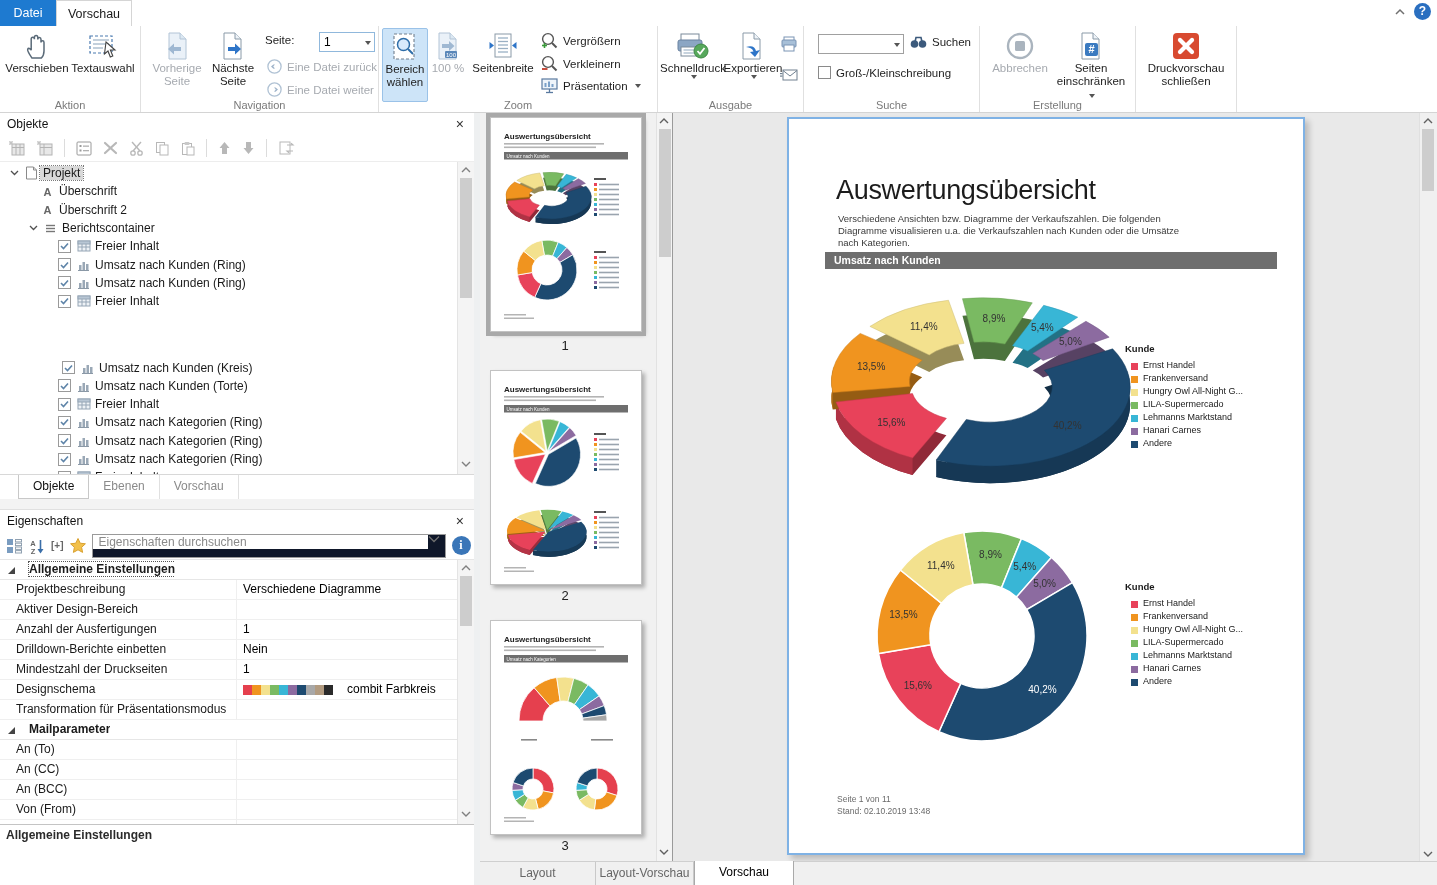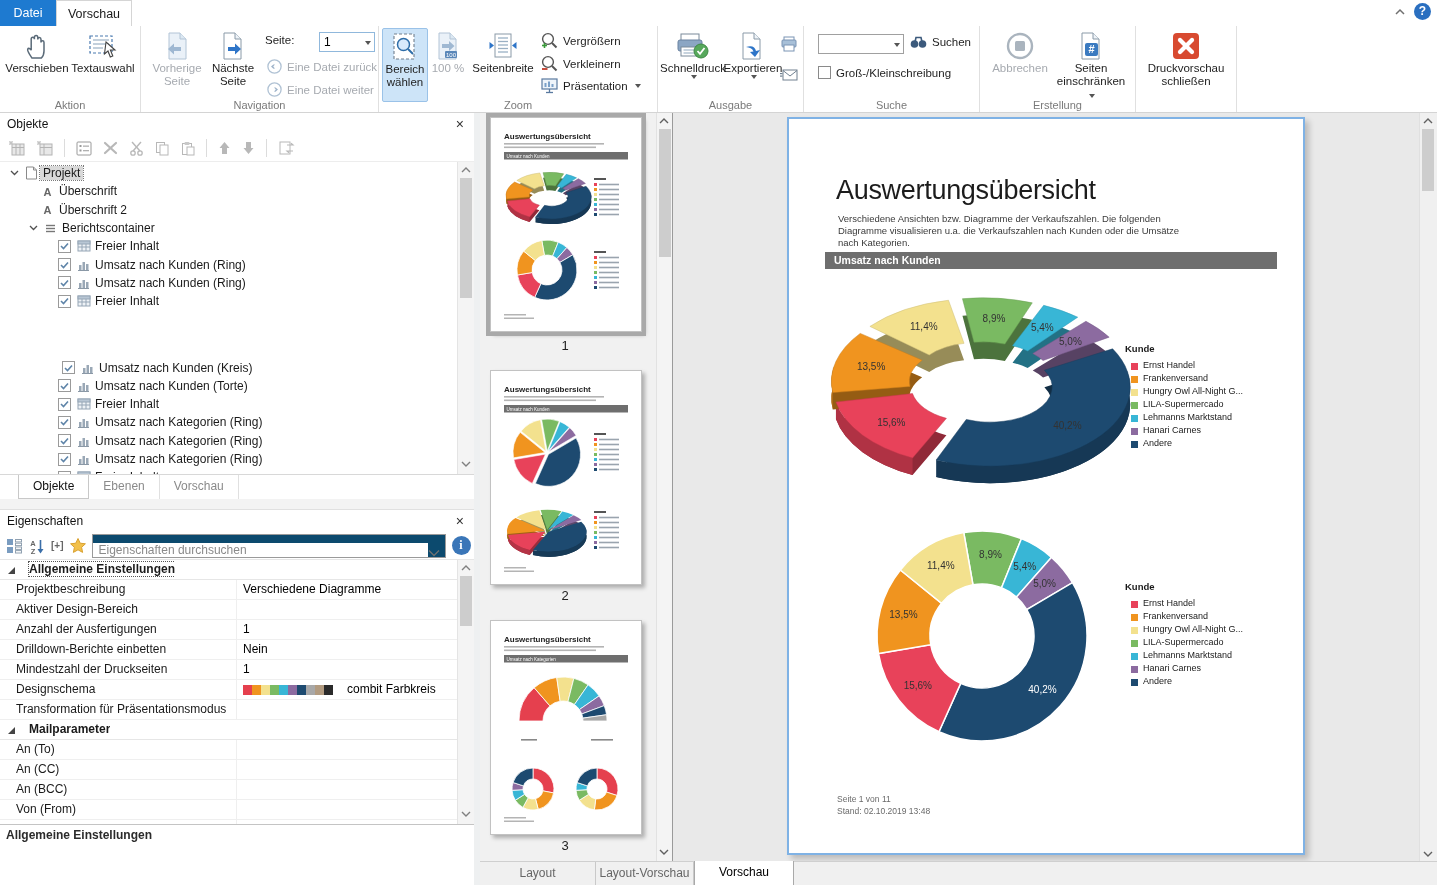--- a/index.html
+++ b/index.html
@@ -39,21 +39,21 @@
   .tree-row .tic{display:inline-flex;width:17px;justify-content:center;}
   .cb{width:13px;height:13px;border:1px solid #9a9a9a;background:#fff;display:inline-flex;align-items:center;justify-content:center;margin-right:4px;box-sizing:border-box;}
   .vscroll{position:absolute;top:0;right:0;width:16px;bottom:0;background:#f4f4f4;border-left:1px solid #e4e4e4;}
   .vthumb{position:absolute;left:2px;width:12px;background:#cdcdcd;}
   .sarrow{position:absolute;left:3px;width:10px;height:10px;}
   .panel-tabs{height:24px;border-top:1px solid #d8d8d8;display:flex;align-items:stretch;font-size:12px;color:#8a8a8a;background:#fff;}
   .panel-tabs .ptab{padding:0 14px;line-height:23px;border-right:1px solid #e0e0e0;}
   .panel-tabs .ptab.active{color:#111;border:1px solid #c8c8c8;border-top:none;margin-left:18px;background:#fff;}
   .spacer10{height:10px;background:#f3f3f3;border-bottom:1px solid #e0e0e0;}
   .props-toolbar{height:27px;display:flex;align-items:center;gap:6px;padding-left:6px;}
-  .searchbox{flex:0 0 352px;height:22px;border:1px solid #9a9a9a;display:flex;align-items:flex-end;position:relative;background:#0c4a6e;}
+  .searchbox{flex:0 0 352px;height:22px;border:1px solid #9a9a9a;display:flex;align-items:flex-start;position:relative;background:#0f172a;}
   .searchbox input{border:none;outline:none;flex:1;font-size:12px;padding:0 6px;font-family:inherit;}
   .searchbox input::placeholder{color:#8a8a8a;}
   .infobtn{width:19px;height:19px;border-radius:50%;background:#3a76b8;color:#fff;font-size:12px;font-weight:bold;text-align:center;line-height:19px;font-family:"Liberation Serif",serif;}
   .props-grid{position:relative;height:264px;overflow:hidden;border-top:1px solid #e6e6e6;}
   .prow{display:flex;height:19px;line-height:19px;font-size:12px;border-bottom:1px solid #efefef;}
   .prow .pn{width:237px;padding-left:16px;box-sizing:border-box;color:#1a1a1a;border-right:1px solid #efefef;overflow:hidden;white-space:nowrap;}
   .prow .pv{flex:1;padding-left:6px;color:#000;display:flex;align-items:center;}
   .prow.sect{font-weight:bold;border-bottom:1px solid #e6e6e6;}
   .prow.sect .pn{border-right:none;width:auto;}
   .prow.sect .marker{display:inline-block;width:0;height:0;border-bottom:7px solid #444;border-left:7px solid transparent;margin-right:6px;position:relative;top:1px;left:-8px;}

